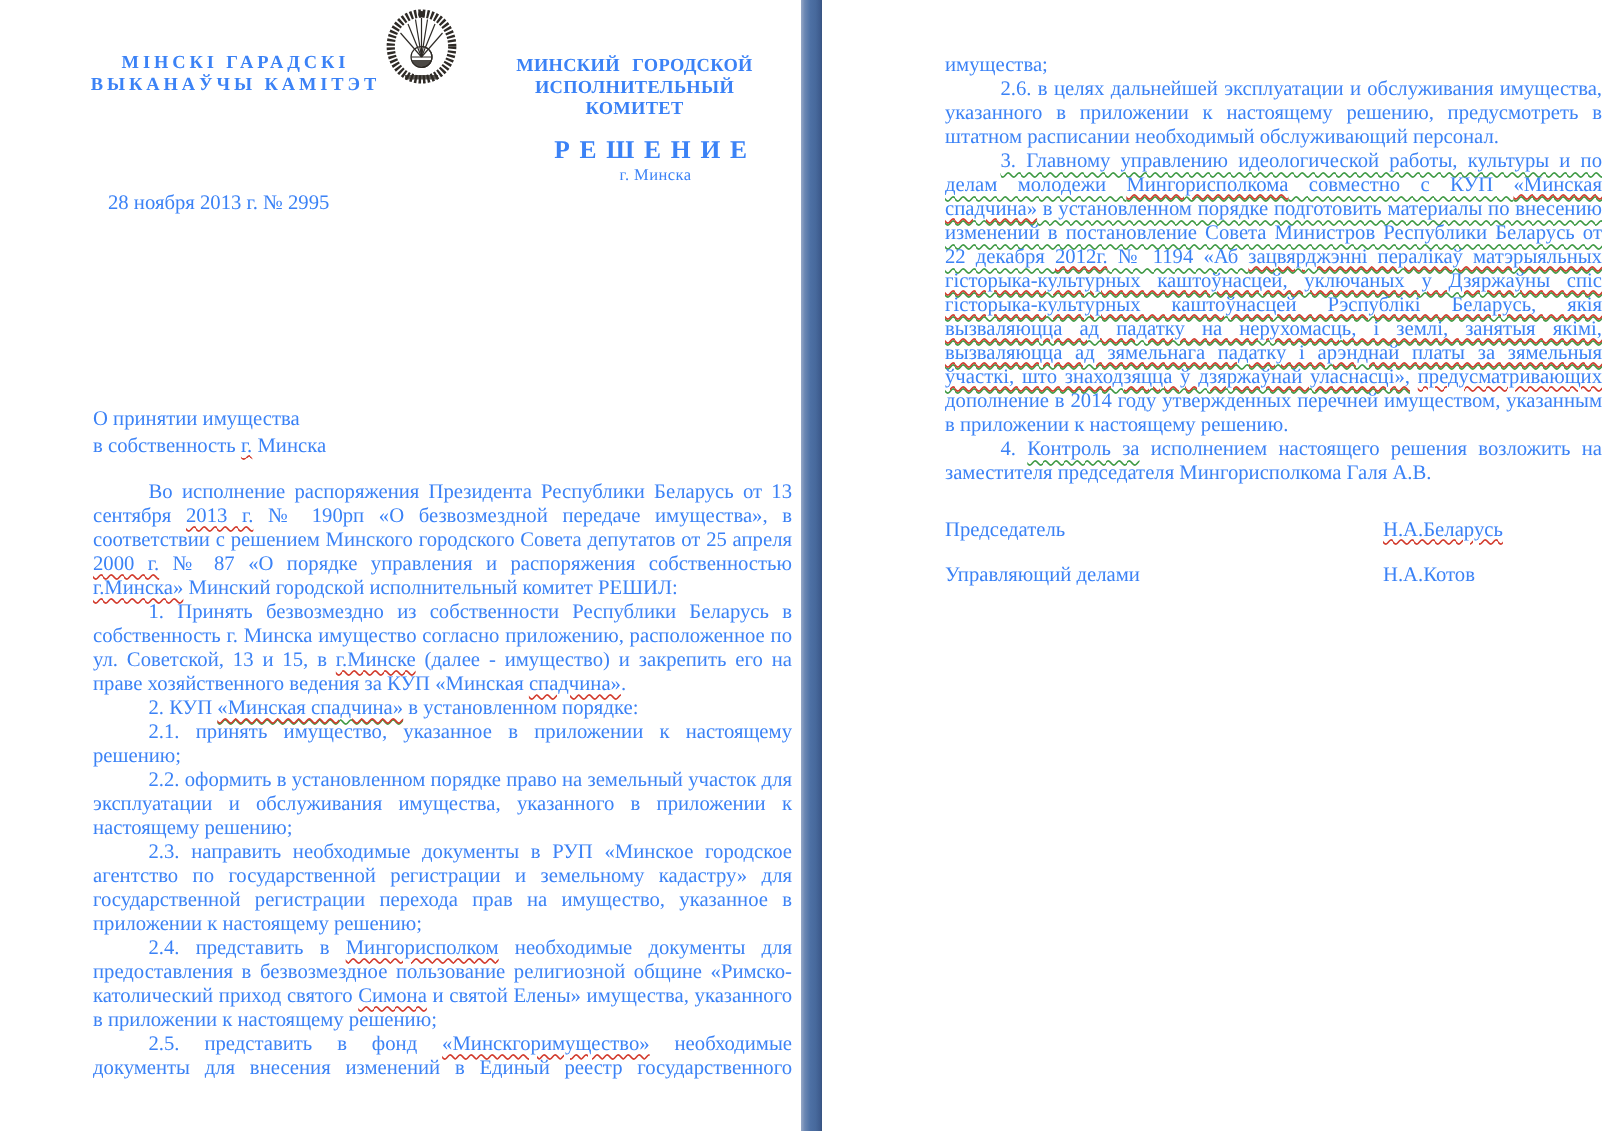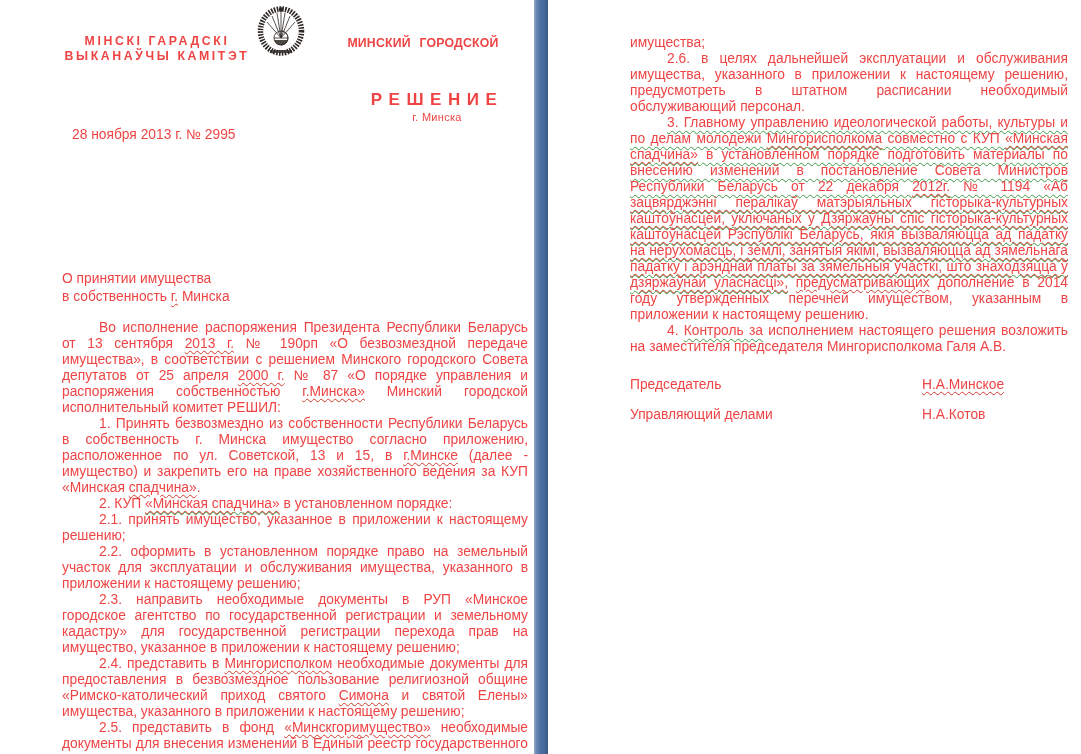--- a/index.html
+++ b/index.html
@@ -1,17 +1,17 @@
 <!DOCTYPE html>
 <html><head>
 <meta charset="utf-8">
 <style>
   html,body{margin:0;padding:0;background:#ffffff;}
   .screen{position:relative;width:1081px;height:754px;background:#ffffff;overflow:hidden;
-          font-family:Liberation Sans, sans-serif;color:#ef4444;}
+          font-family:Liberation Serif, serif;color:#3b82f6;}
   .page{position:absolute;top:0;height:754px;background:#ffffff;}
   .page-left{left:0;width:534px;}
   .page-right{left:548px;width:533px;}
   .divider{position:absolute;left:534px;top:0;width:14px;height:754px;
            background:linear-gradient(to right,#97a8c6 0%,#6b87b3 18%,#4d70a4 45%,#47699c 70%,#3d5b8d 92%,#36527f 100%);}
   .org{position:absolute;font-weight:bold;font-size:12.3px;line-height:14.5px;text-align:center;}
   .org-be{left:56px;top:34px;width:202px;letter-spacing:2.6px;}
   .org-ru{left:330px;top:36px;width:186px;letter-spacing:0.2px;word-spacing:5px;}
   .emblem{position:absolute;left:257px;top:6px;width:48px;height:50px;}
   .doctype{position:absolute;text-align:center;}
@@ -64,20 +64,21 @@
           <path d="M17,32 h14"></path>
           <path d="M24,25 a7,7 0 0 1 0,14"></path>
         </g>
         <path d="M17.2,34 a7,7 0 0 0 13.6,0 Z" fill="#2e2a26" opacity="0.85"></path>
         <path d="M13,44 h22 v3 h-22 Z" fill="#2e2a26" opacity="0.8"></path>
       </svg>
     </div>
 
     <div class="org org-ru">
       <div>МИНСКИЙ ГОРОДСКОЙ</div>
+      <div>ИСПОЛНИТЕЛЬНЫЙ КОМИТЕТ</div>
     </div>
 
 
     <div class="doctype doctype-ru">
       <div class="dt">РЕШЕНИЕ</div>
       <div class="place">г. Минска</div>
     </div>
 
     <div class="dateline">28 ноября 2013 г. № 2995</div>
 
@@ -106,21 +107,21 @@
     <div class="body-col right-wrap">
       <div id="right-col">
           <p class="para">имущества;</p>
           <p class="para indent">2.6. в целях дальнейшей эксплуатации и обслуживания имущества, указанного в приложении к  настоящему решению, предусмотреть в штатном расписании необходимый обслуживающий персонал.</p>
           <p class="para indent"><span class="sq-green">3. Главному управлению идеологической работы, культуры и по делам молодежи </span><span class="sq-green"><span class="sq-red">Мингорисполкома</span></span><span class="sq-green"> совместно с КУП </span><span class="sq-green"><span class="sq-red">«Минская спадчина»</span></span><span class="sq-green"> в установленном порядке подготовить материалы по внесению изменений в постановление Совета Министров Республики Беларусь от 22 декабря </span><span class="sq-green"><span class="sq-red">2012г.</span></span><span class="sq-green"> № 1194 «Аб </span><span class="sq-green"><span class="sq-red">зацвярджэнні пералікаў матэрыяльных гісторыка-культурных каштоўнасцей, уключаных у Дзяржаўны спіс гісторыка-культурных каштоўнасцей Рэспублікі Беларусь, якія вызваляюцца ад падатку на нерухомасць, і землі, занятыя якімі, вызваляюцца ад зямельнага падатку і арэнднай платы за зямельныя ўчасткі, што знаходзяцца ў дзяржаўнай уласнасці»,</span></span> <span class="sq-red">предусматривающих</span> дополнение в 2014 году утвержденных перечней имуществом, указанным в приложении к  настоящему решению.</p>
           <p class="para indent">4. <span class="sq-green">Контроль за</span> исполнением настоящего решения возложить на заместителя председателя Мингорисполкома  Галя А.В.</p>
         </div>
       <div id="signatures">
           <div class="sig-row first">
             <span class="sig-title">Председатель</span>
-            <span class="sq-red">Н.А.Минское</span>
+            <span class="sq-red">Н.А.Беларусь</span>
           </div>
           <div class="sig-row">
             <span class="sig-title">Управляющий делами</span>
             <span>Н.А.Котов</span>
           </div>
         </div>
     </div>
   </div>
 
 </div>

